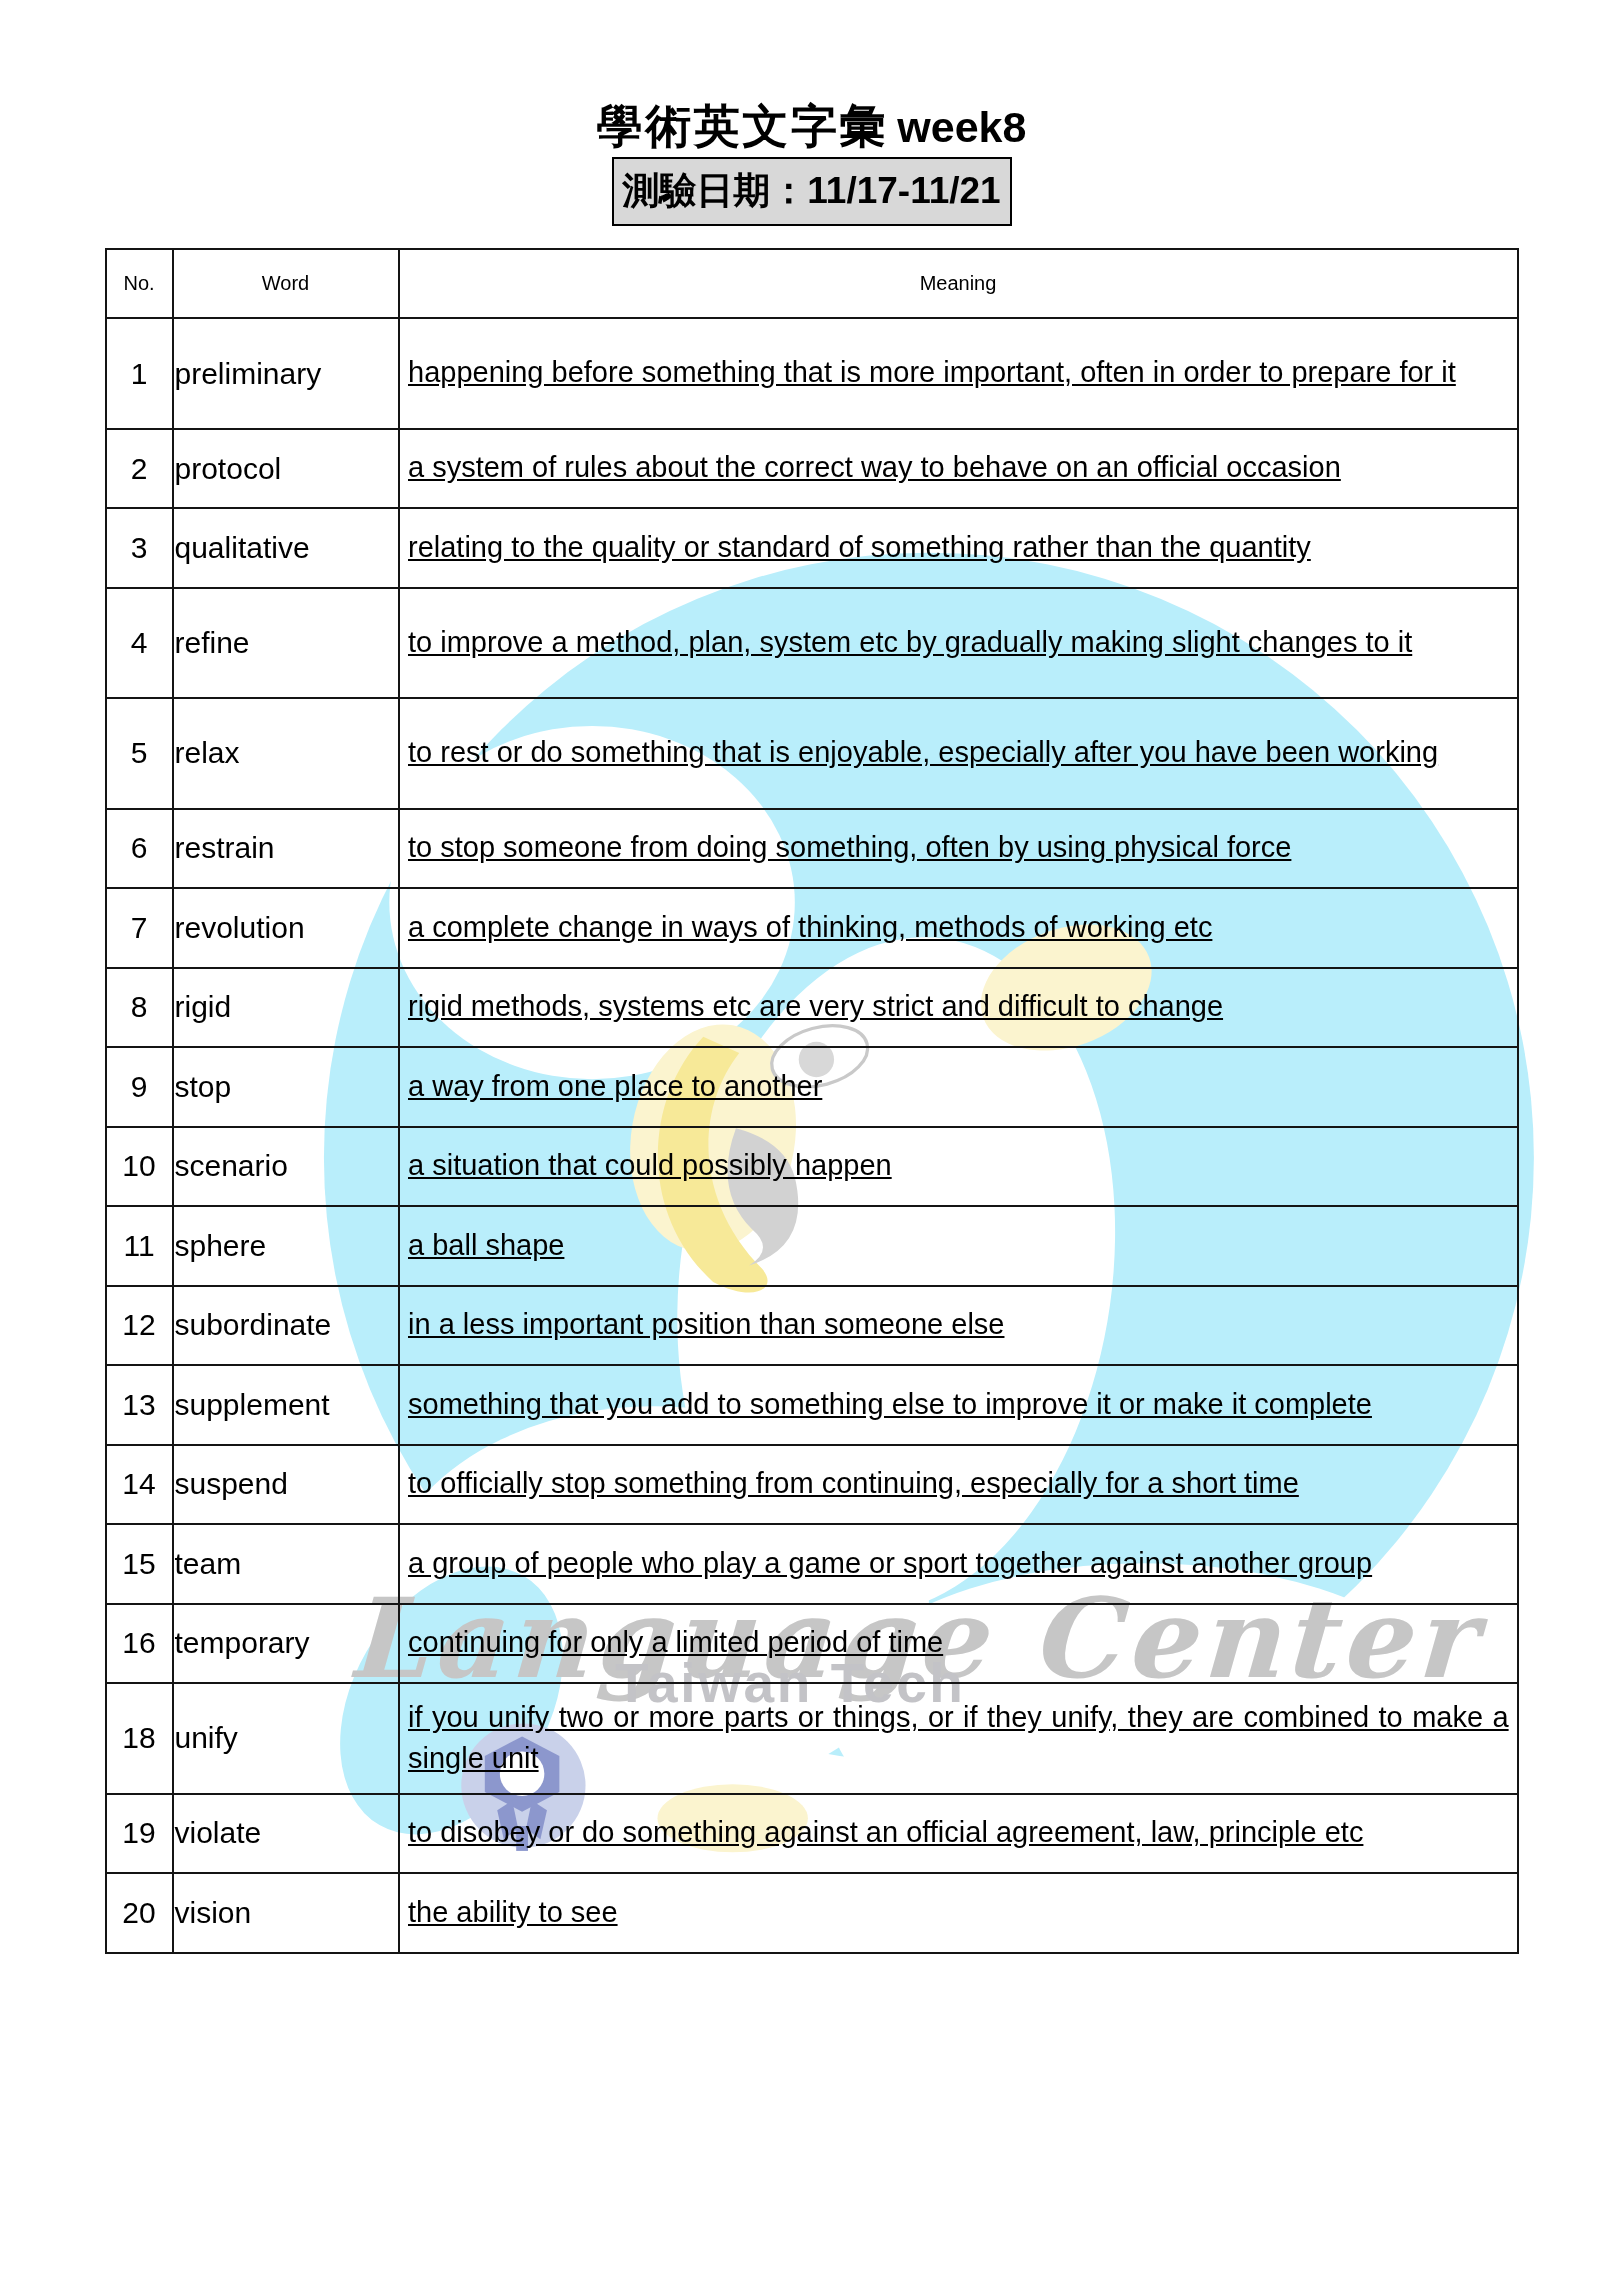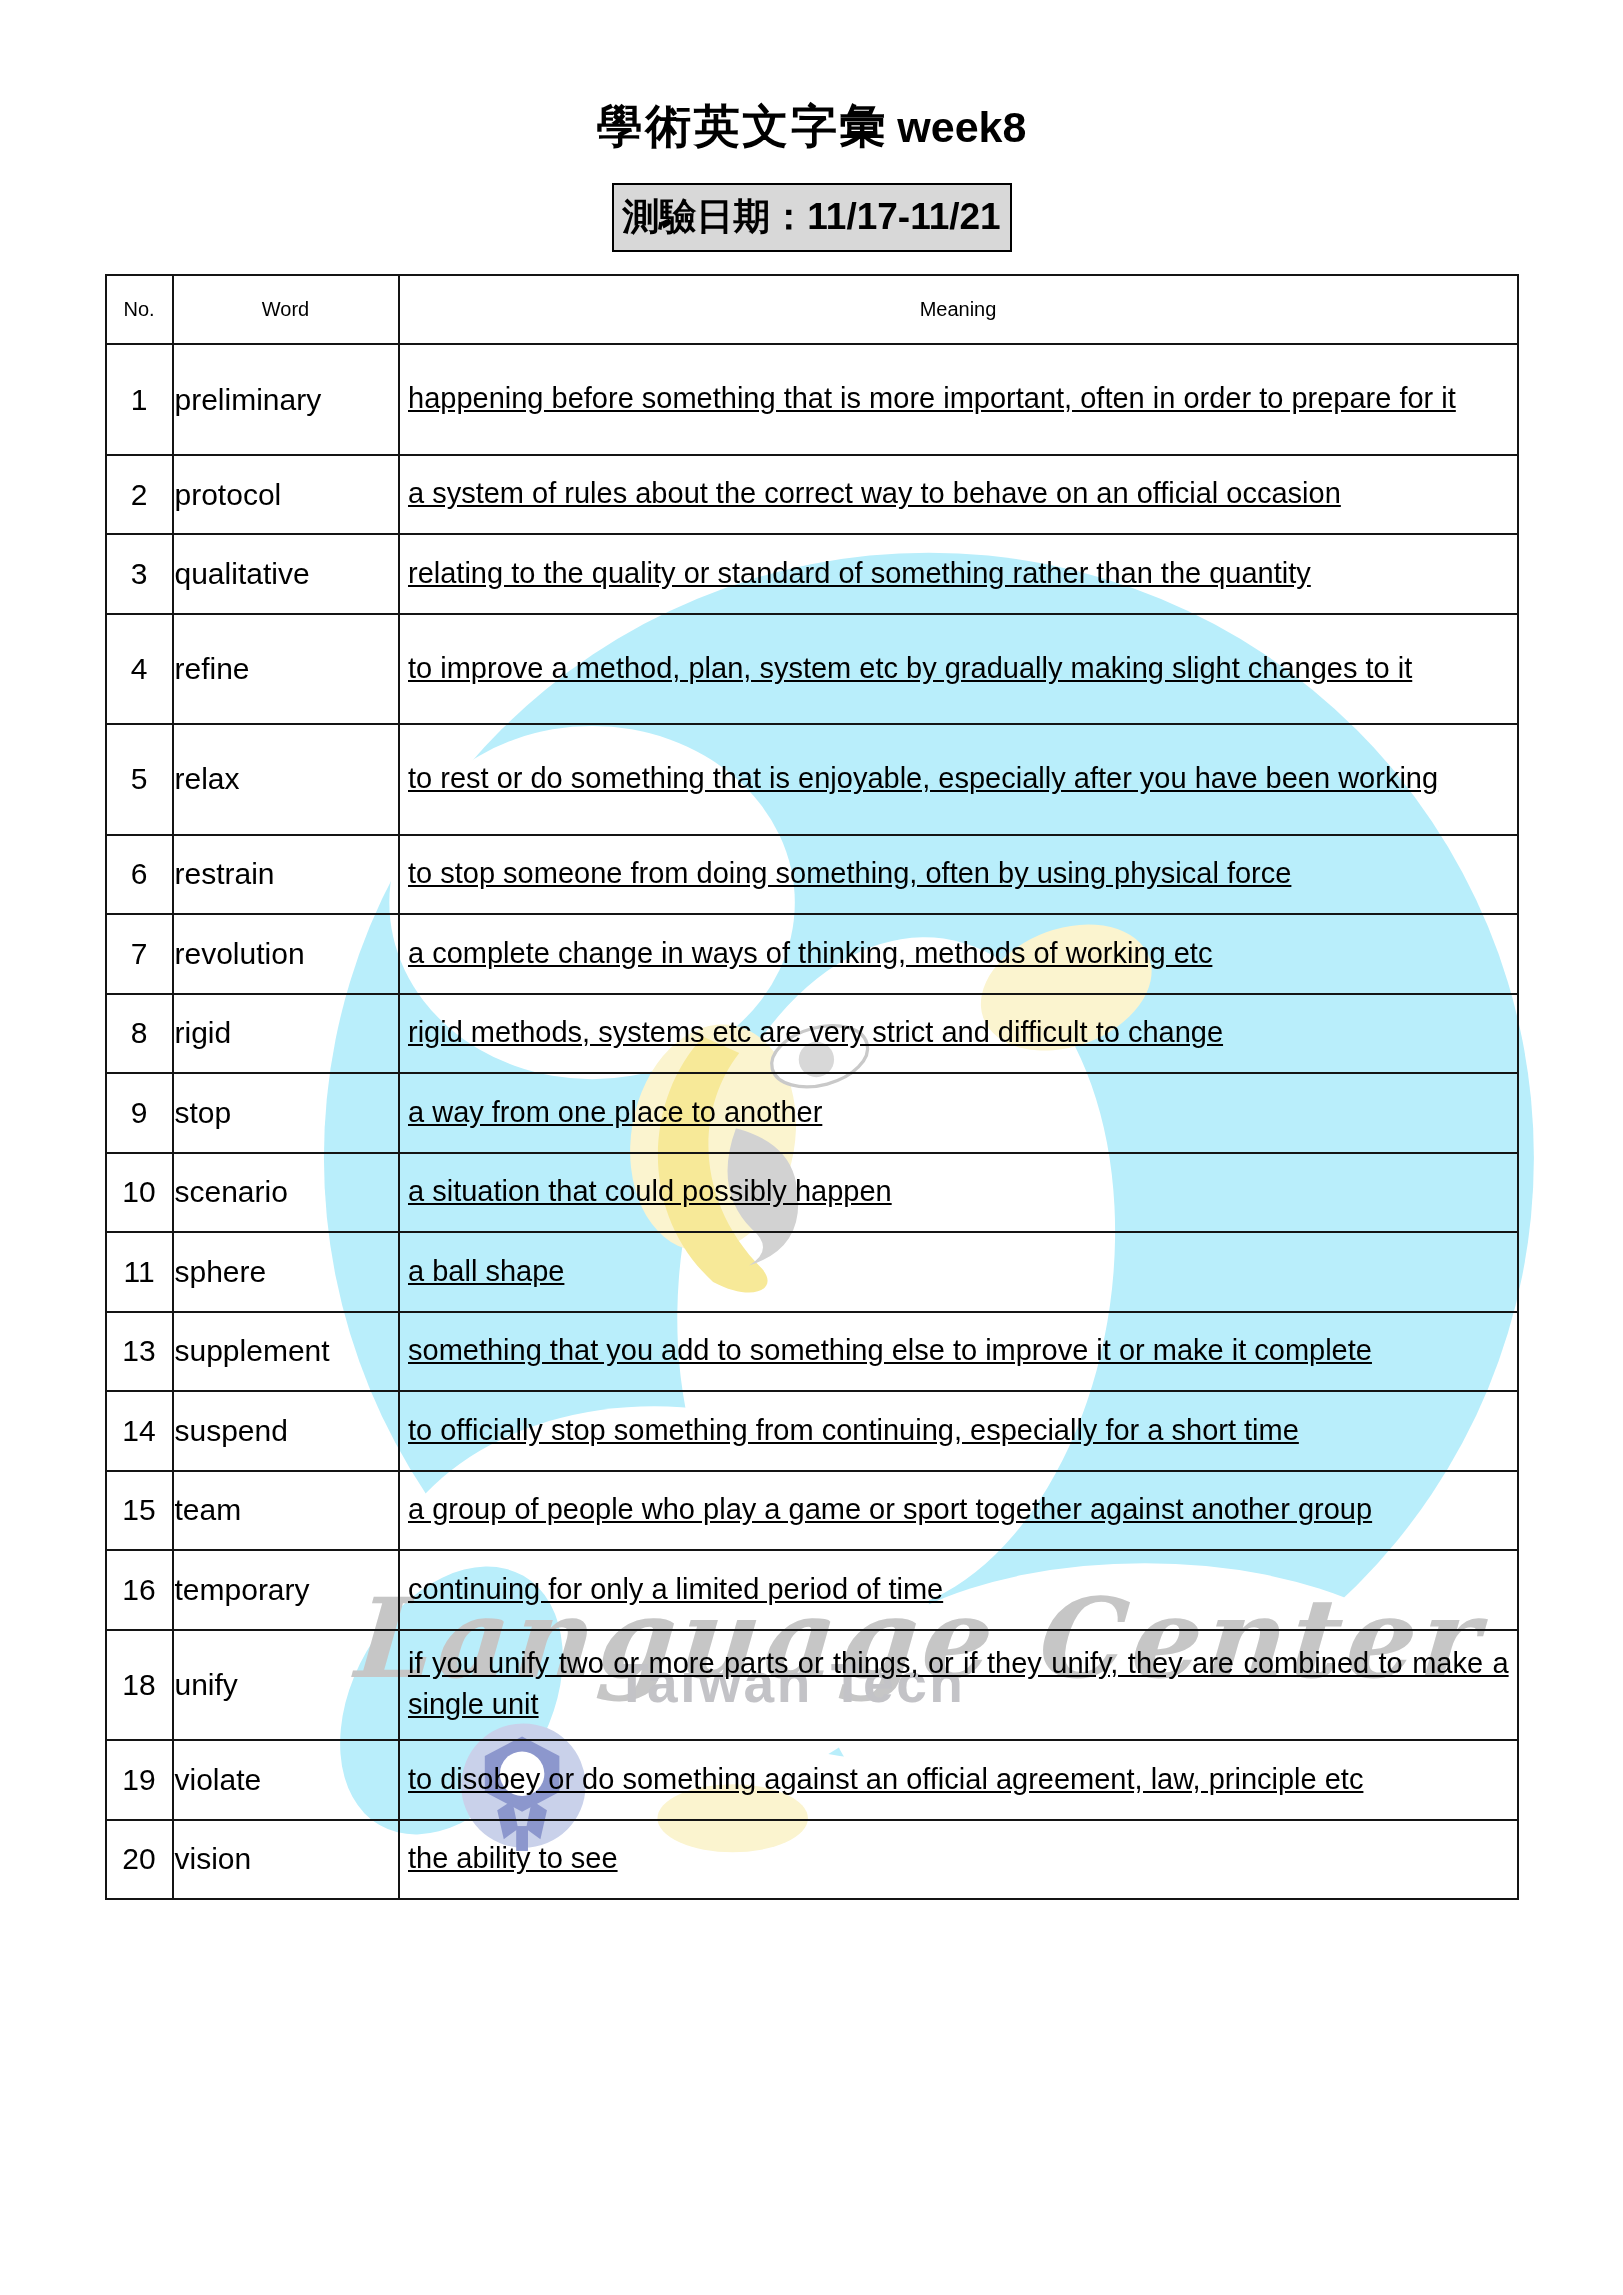--- a/index.html
+++ b/index.html
@@ -23,21 +23,21 @@
   }
   
   .content { position:relative; z-index:1; }
   .title {
     margin:0; padding-top:102px; text-align:center; line-height:1.05;
     font-size:46px; font-weight:bold; color:#000;
   }
   .title-zh { font-family:"Liberation Serif", serif; letter-spacing:2.6px; }
   .title-en { font-family:"Liberation Sans", sans-serif; font-size:43px; margin-left:9.2px; }
   .exam-box {
-    width:400px; margin:32px auto 0; box-sizing:border-box;
+    width:400px; margin:6px auto 0; box-sizing:border-box;
     border:2px solid #000; background:var(--box_bg);
     text-align:center; font-weight:bold; font-size:37px; padding:6.5px 0 8.5px;
   }
   .exam-zh { font-family:"Liberation Serif", serif; }
   .exam-dates { font-family:"Liberation Sans", sans-serif; }
   table.vocab {
     width:1412px; margin:22px auto 0; border-collapse:collapse; table-layout:fixed;
     background:transparent;
   }
   .vocab th, .vocab td {
@@ -167,20 +167,25 @@
     <td class="c-no">10</td>
     <td class="c-word">scenario</td>
     <td class="c-meaning">a situation that could possibly happen</td>
   </tr>
           <tr class="lines-1">
     <td class="c-no">11</td>
     <td class="c-word">sphere</td>
     <td class="c-meaning">a ball shape</td>
   </tr>
           <tr class="lines-1">
+    <td class="c-no">12</td>
+    <td class="c-word">subordinate</td>
+    <td class="c-meaning">in a less important position than someone else</td>
+  </tr>
+          <tr class="lines-1">
     <td class="c-no">13</td>
     <td class="c-word">supplement</td>
     <td class="c-meaning">something that you add to something else to improve it or make it complete</td>
   </tr>
           <tr class="lines-1">
     <td class="c-no">14</td>
     <td class="c-word">suspend</td>
     <td class="c-meaning">to officially stop something from continuing, especially for a short time</td>
   </tr>
           <tr class="lines-1">

